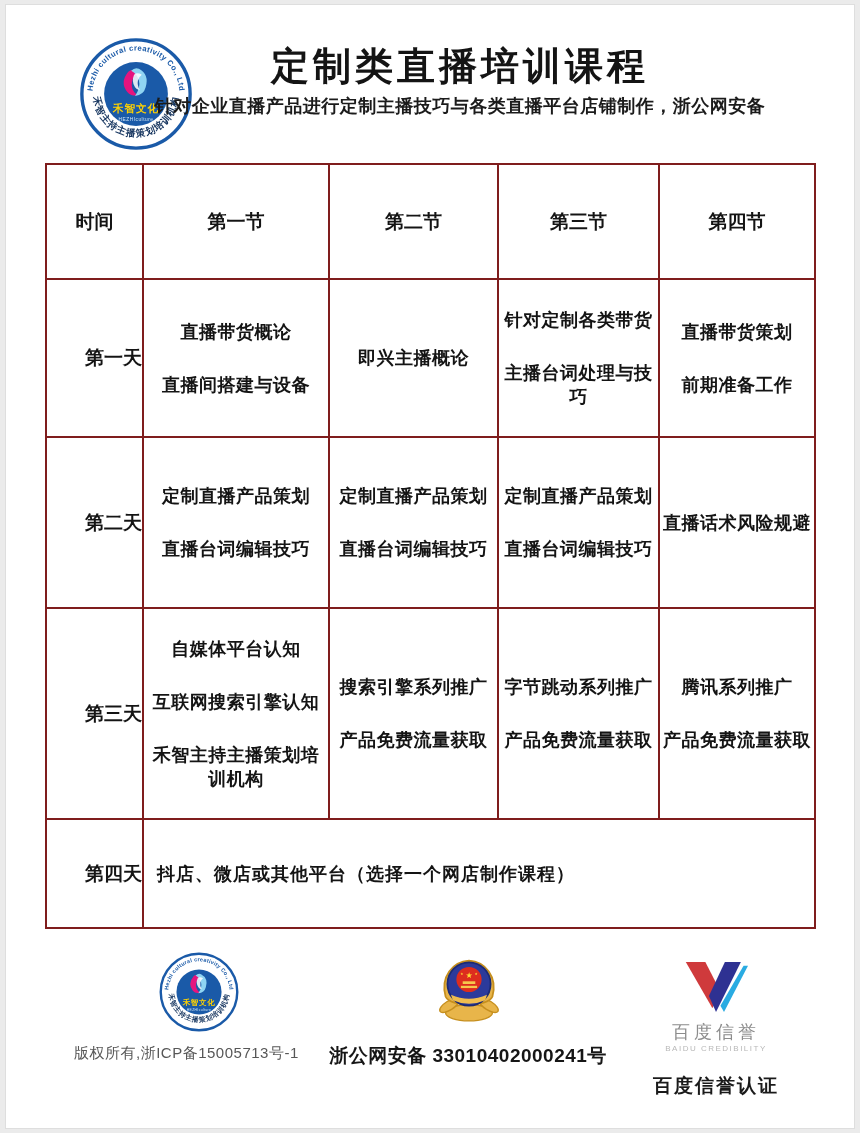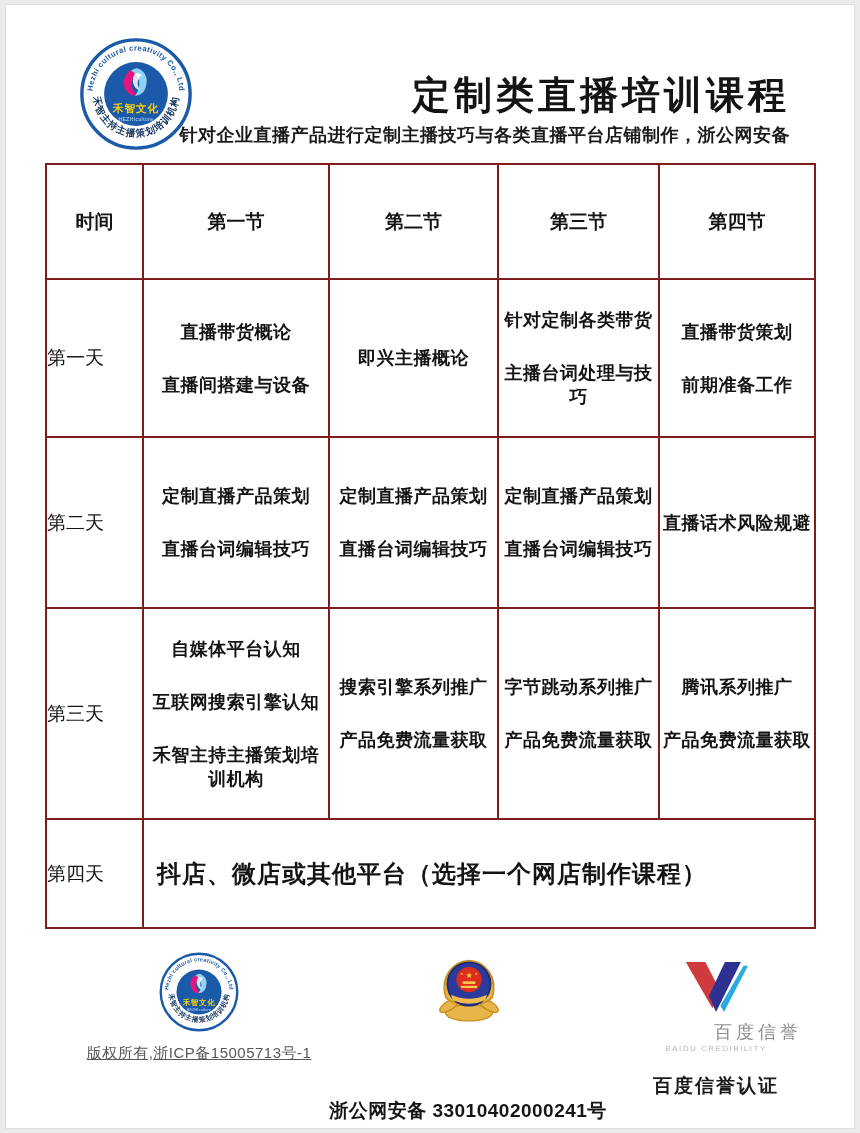--- a/index.html
+++ b/index.html
@@ -8,54 +8,54 @@
     background:#ebebeb;
     font-family:"Liberation Sans","DejaVu Sans",sans-serif;
     -webkit-font-smoothing:antialiased;
   }
   .page{
     position:absolute;left:5px;top:4px;right:5px;bottom:4px;
     background:#ffffff;border:1px solid #dedede;
   }
   
   .logo-big{position:absolute;left:78px;top:36px;width:116px;height:116px;}
-  .head-text{position:absolute;left:130px;top:73px;width:660px;text-align:right;}
+  .head-text{position:absolute;left:130px;top:44px;width:660px;text-align:center;}
   .title{
     font-size:38px;font-weight:bold;color:#141414;letter-spacing:4px;line-height:44px;
   }
   .subtitle{
     margin-top:6px;font-size:18px;font-weight:bold;color:#1b1b1b;letter-spacing:0.5px;
   }
   
   table.sched{
     position:absolute;left:45px;top:163px;width:769px;height:760px;
     border-collapse:collapse;table-layout:fixed;
   }
   table.sched td,table.sched th{
     border:2px solid #7f1d1d;padding:0;color:#141414;vertical-align:middle;
   }
   th.htime,th.hsec{font-size:19px;font-weight:bold;text-align:center;}
-  td.day{font-size:19px;font-weight:normal;text-align:left;}
+  td.day{font-size:19px;font-weight:bold;text-align:right;}
   .cellbox{display:flex;flex-direction:column;justify-content:center;align-items:center;gap:29px;}
   .cellbox .line{font-size:18px;font-weight:bold;text-align:center;letter-spacing:0.5px;}
-  td.merged .line{font-size:24px;font-weight:bold;text-align:left;padding-left:13px;letter-spacing:1px;}
+  td.merged .line{font-size:18px;font-weight:bold;text-align:left;padding-left:13px;letter-spacing:1px;}
   
   .logo-small{position:absolute;left:158px;top:951px;width:82px;height:82px;}
   .copyright{
-    position:absolute;left:74px;top:1044px;width:250px;text-align:center;
-    font-size:15px;color:#575757;letter-spacing:0.5px;text-decoration:underline;
+    position:absolute;left:74px;top:1044px;width:250px;
+    font-size:15px;color:#575757;letter-spacing:0.5px;
   }
   .badge{position:absolute;left:424px;top:951px;width:90px;height:84px;}
   .police-record{
-    position:absolute;left:318px;top:1098px;width:300px;text-align:center;
+    position:absolute;left:318px;top:1043px;width:300px;text-align:center;
     font-size:19px;font-weight:bold;color:#161616;letter-spacing:0.5px;
   }
   .baidu-wrap{position:absolute;left:630px;top:960px;width:172px;text-align:center;}
   .baidu-v{width:64px;height:54px;display:inline-block;}
-  .baidu-cn{font-size:18px;color:#8c8c8c;letter-spacing:4px;margin-top:2px;text-align:right;}
+  .baidu-cn{font-size:18px;color:#8c8c8c;letter-spacing:4px;margin-top:2px;}
   .baidu-en{font-size:8px;color:#b8b8b8;letter-spacing:1.5px;margin-top:0;}
   .baidu-cert{font-size:19px;font-weight:bold;color:#1a1a1a;letter-spacing:2px;margin-top:20px;}
 </style>
 </head>
 <body>
 
 <svg width="0" height="0" style="position:absolute">
   <defs>
 
     <g id="hezhi-logo">

